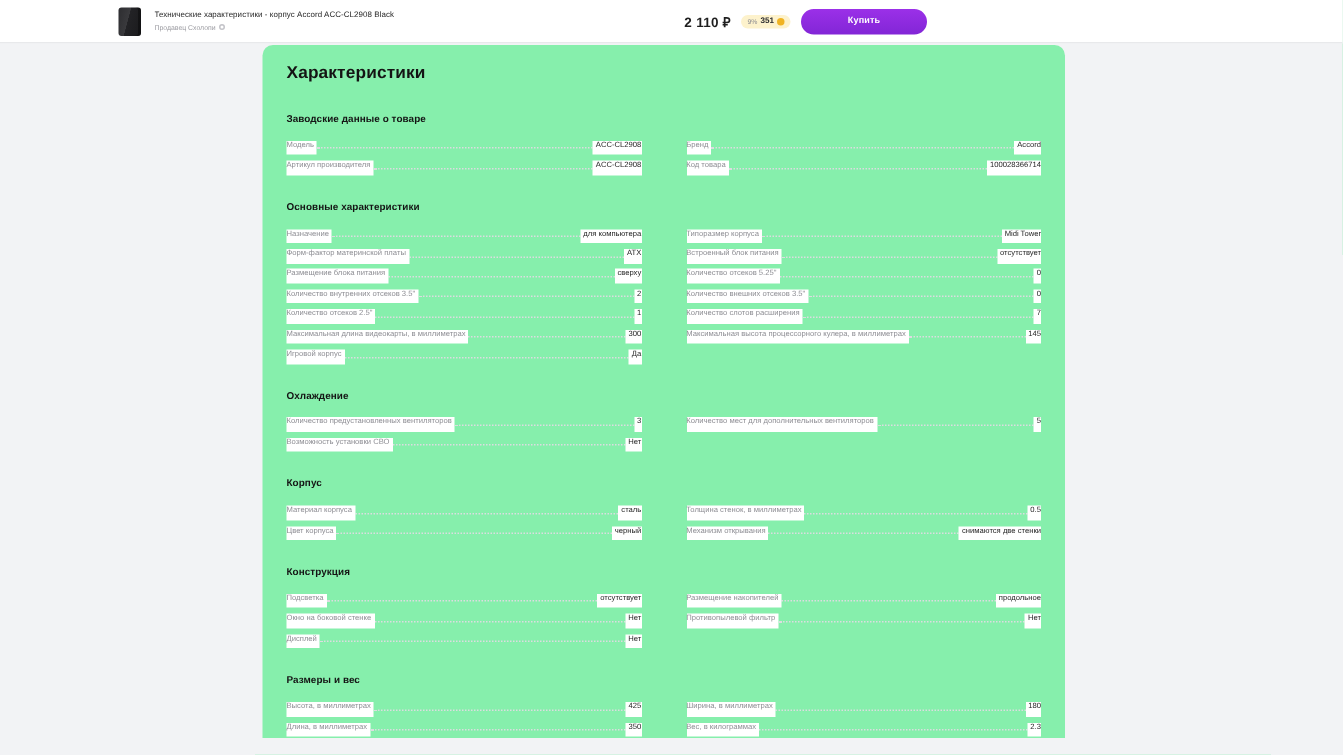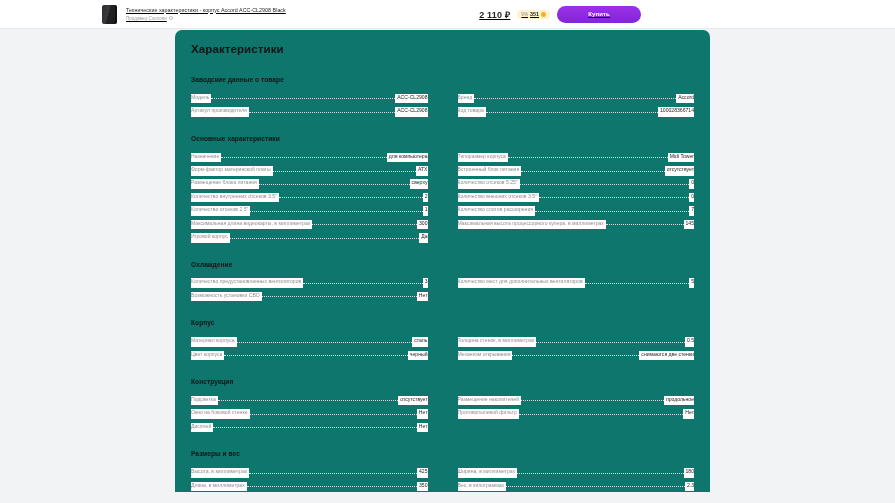--- a/index.html
+++ b/index.html
@@ -13,22 +13,22 @@
   
   .topbar {
     position: absolute; top: 0; left: 0;
     width: 895px; height: 29px;
     background: #ffffff;
     border-bottom: 1px solid #e8e9eb;
     display: flex; align-items: center;
     z-index: 5;
   }
   .topbar-inner {
-    width: 539px; margin-left: 102px;
-    display: flex; align-items: center; height: 29px; text-decoration: underline;
+    width: 539px; margin-left: 79px;
+    display: flex; align-items: center; height: 29px;
   }
   .thumb {
     width: 15px; height: 19px; flex: 0 0 15px;
     border-radius: 2px;
     background: linear-gradient(105deg,#2d2d30 0%,#3a3a3d 42%,#232326 43%,#1b1b1d 100%);
     box-shadow: inset -2px 0 0 rgba(0,0,0,.35);
     margin-right: 9px;
   }
   .prod-text { flex: 1 1 auto; min-width: 0; }
   .prod-title {
@@ -68,21 +68,21 @@
     color: #fff; border: none; cursor: pointer;
     font-size: 6px; font-weight: bold;
     display: flex; align-items: center; justify-content: center;
     letter-spacing: .1px;
   }
 
   
   .card {
     position: absolute; top: 30px; left: 175px;
     width: 535px; height: 462px;
-    background: #0f766e;
+    background: #86efac;
     border-radius: 7px 7px 0 0;
     padding: 0 16px;
     overflow: hidden;
   }
   h1.page-title {
     font-size: 11.5px; font-weight: bold; color: #141414;
     padding-top: 13px; letter-spacing: .1px;
   }
   h2.section-title {
     font-size: 6.6px; font-weight: bold; color: #141414;

